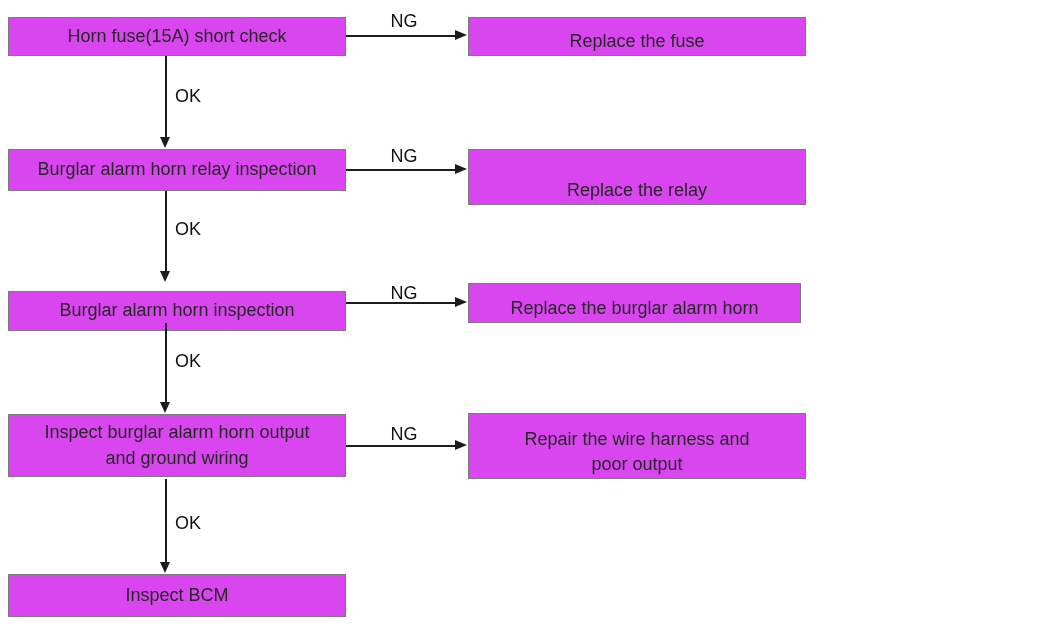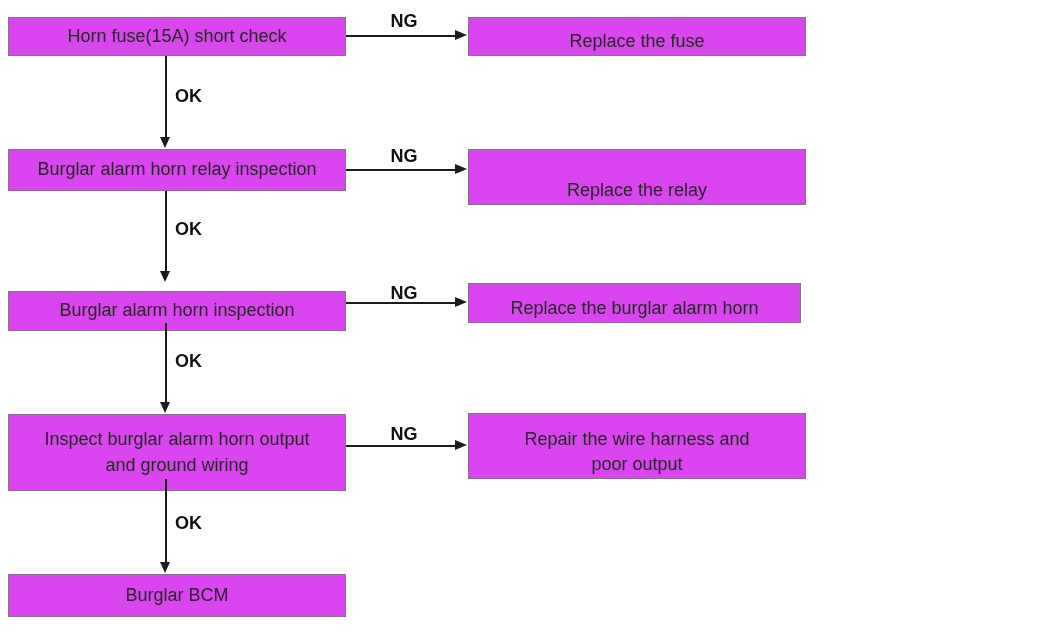--- a/index.html
+++ b/index.html
@@ -32,21 +32,21 @@
     border-left:5.5px solid transparent;border-right:5.5px solid transparent;
     border-top:11px solid var(--line,#1c1c1c);
   }
   .arrow-right{
     position:absolute;width:0;height:0;
     border-top:5.5px solid transparent;border-bottom:5.5px solid transparent;
     border-left:12px solid var(--line,#1c1c1c);
   }
   .lbl{
     position:absolute;
-    font-size:18px;font-weight:bold;line-height:1;
+    font-size:18px;font-weight:normal;line-height:1;
     color:#111;white-space:nowrap;
   }
   .lbl.ng{left:376px;width:56px;text-align:center;}
   .lbl.ok{left:175px;}
 </style>
 </head>
 <body>
 
 <div class="canvas">
 
@@ -85,31 +85,31 @@
   <div class="hline" style="top:302px;left:346px;width:110px"></div>
   <div class="arrow-right" style="top:297px;left:455px"></div>
   <div class="box rcol" style="top:283px;height:40px;width:333px">
     <span>Replace the burglar alarm horn</span>
   </div>
 
   <div class="vline" style="top:323px;height:80px"></div>
   <span class="lbl ok" style="top:352px">OK</span>
   <div class="arrow-down" style="top:402px"></div>
 
-  <div class="box lcol" style="top:414px;height:77px">
+  <div class="box lcol" style="top:414px;height:63px">
     <span class="wrap-narrow">Inspect burglar alarm horn output and ground wiring</span>
   </div>
   <span class="lbl ng" style="top:425px">NG</span>
   <div class="hline" style="top:445px;left:346px;width:110px"></div>
   <div class="arrow-right" style="top:440px;left:455px"></div>
   <div class="box rcol" style="top:413px;height:66px">
     <span class="wrap-narrower">Repair the wire harness and poor output</span>
   </div>
 
   <div class="vline" style="top:479px;height:84px"></div>
   <span class="lbl ok" style="top:514px">OK</span>
   <div class="arrow-down" style="top:562px"></div>
 
   <div class="box lcol" style="top:574px;height:43px">
-    <span>Burglar BCM</span>
+    <span>Inspect BCM</span>
   </div>
 
 </div>
 
 </body></html>

